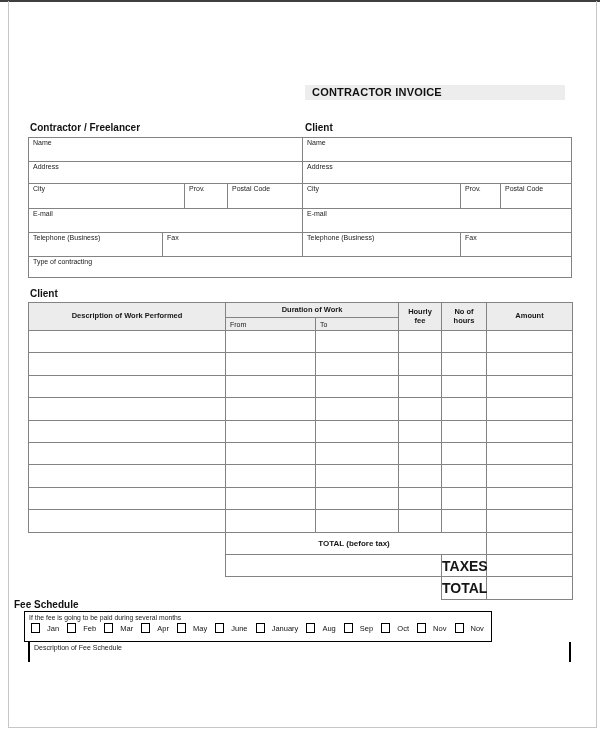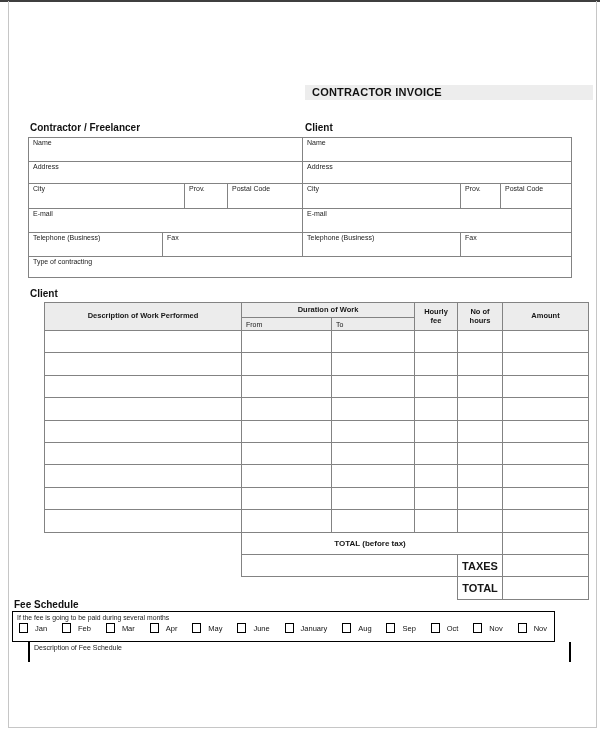--- a/index.html
+++ b/index.html
@@ -5,52 +5,52 @@
   * { margin:0; padding:0; box-sizing:border-box; }
   html,body { background:#fff; }
   body { font-family:"Liberation Sans","DejaVu Sans",sans-serif; color:#161616; }
   .page { position:relative; width:600px; height:730px; background:#ffffff; overflow:hidden; }
 
   .top-rule { position:absolute; left:0; top:0; width:600px; height:2px; background:#3f3f3f; }
   .frame { position:absolute; left:8px; top:1px; width:589px; height:727px;
            border-left:1px solid #c6c6c6; border-right:1px solid #c6c6c6; border-bottom:1px solid #c6c6c6;
            pointer-events:none; }
 
-  .title-bar { position:absolute; left:305px; top:85px; width:288px; height:15px; background:#ededed;
+  .title-bar { position:absolute; left:305px; top:85px; width:260px; height:15px; background:#ededed;
                font-size:11px; font-weight:bold; line-height:15px; padding-left:7px; letter-spacing:.2px; color:#111; }
 
   .sec-h { position:absolute; font-size:10px; font-weight:bold; color:#111; }
   .h-contractor { left:30px; top:122px; }
   .h-client { left:305px; top:122px; }
   .h-charges { left:30px; top:288px; }
   .h-fee { left:14px; top:599px; }
 
   table { border-collapse:collapse; table-layout:fixed; }
   .contact { position:absolute; left:28px; top:137px; width:543px; }
   .contact td { border:1px solid #838383; vertical-align:top; padding:1px 2px 0 4px;
                 font-size:7px; line-height:1.15; color:#1b1b1b; }
 
-  .charges { position:absolute; left:44px; top:302px; width:544px; }
+  .charges { position:absolute; left:28px; top:302px; width:544px; }
   .charges th, .charges td { border:1px solid #838383; }
   .charges thead th { background:#ececec; font-size:7.5px; font-weight:bold; color:#161616;
                       text-align:center; vertical-align:middle; line-height:1.15; }
   .charges thead .subhead { font-weight:normal; font-size:7px; text-align:left; padding:0 0 1px 4px;
                             vertical-align:bottom; }
   .th-wrap { white-space:pre-line; }
   .charges tbody td { height:22.4px; background:#fff; }
   .row1 { height:15px; } .row2 { height:13px; }
 
   .t-row-a td { height:17px;text-align:center; } .t-row-b td { height:23px; } .t-row-c td { height:20px; }
   .t-spacer { border:none !important; background:transparent; }
   .t-label-right { font-size:8px; font-weight:bold; text-align:right; padding-right:4px; vertical-align:middle; }
-  .t-center { font-size:11px; font-weight:bold; text-align:center; vertical-align:middle; }
+  .t-center { font-size:14px; font-weight:bold; text-align:center; vertical-align:middle; }
   .t-amount { background:#fff; }
   .t-empty { background:#fff; }
 
-  .fee-box { position:absolute; left:12px; top:611px; width:543px; height:31px;
+  .fee-box { position:absolute; left:24px; top:611px; width:468px; height:31px;
              border:1px solid #000; background:#fff; }
   .fee-note { font-size:6.8px; padding:2px 0 0 4px; color:#1b1b1b; }
   .month-row { display:flex; justify-content:space-between; align-items:center; padding:2px 7px 0 6px; }
   .month-item { display:flex; align-items:center; gap:7px; }
   .cb { display:inline-block; width:9px; height:10px; border:1px solid #000; background:#fff; }
   .month-lbl { font-size:7.5px; color:#111; }
 
   .desc-box { position:absolute; left:28px; top:642px; width:543px; height:20px;
               border-left:2px solid #000; border-right:2px solid #000; background:#fff;
               font-size:7px; padding:2px 0 0 4px; color:#1b1b1b; }

